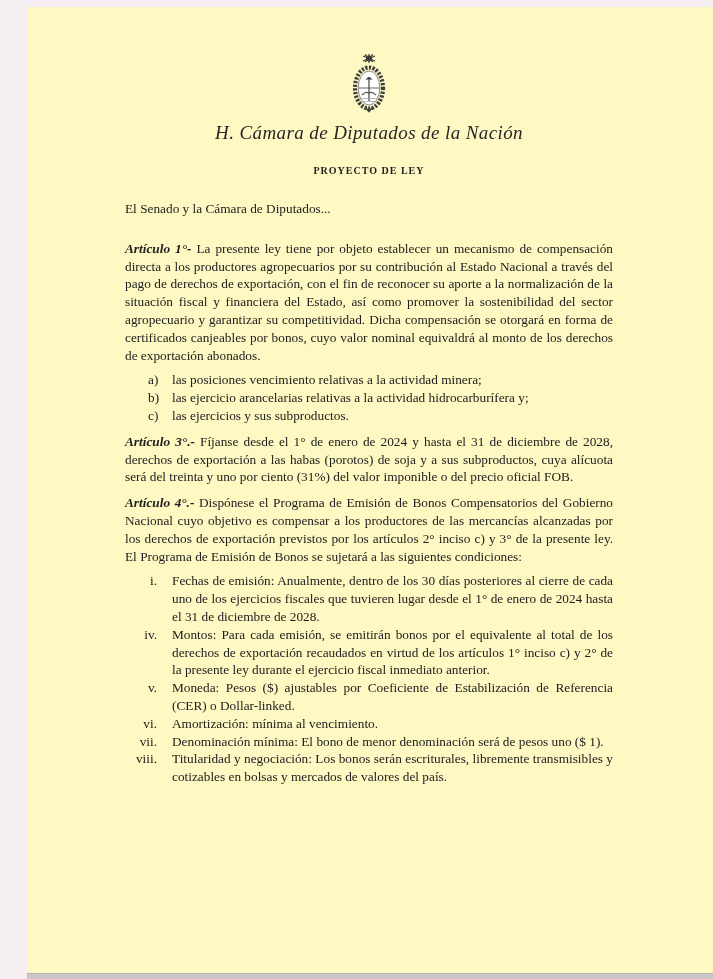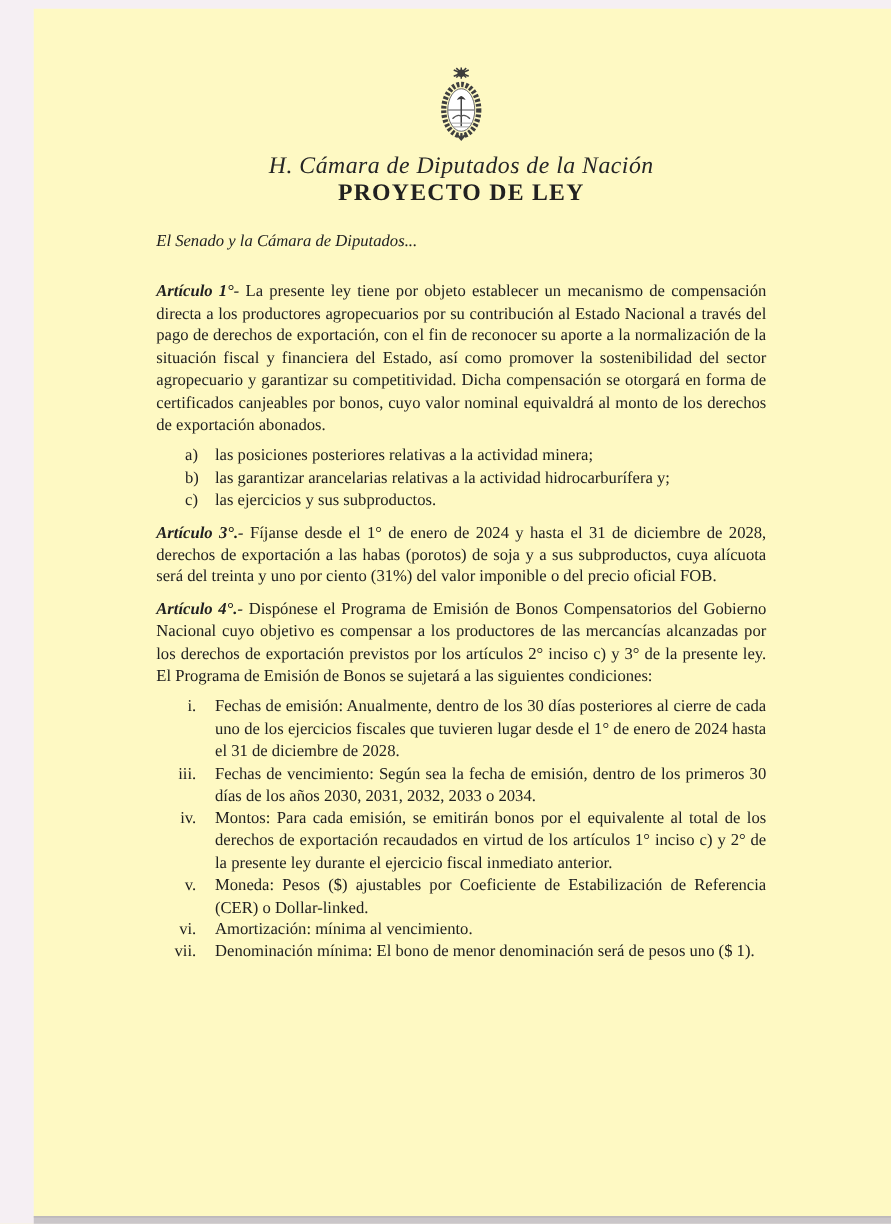--- a/index.html
+++ b/index.html
@@ -36,26 +36,26 @@
     font-style: italic;
     font-size: 19px;
     line-height: 25px;
     margin-top: 5px;
     letter-spacing: 0.4px;
     color: #262626;
   }
   .doc-title {
     text-align: center;
     font-weight: bold;
-    font-size: 19px;
+    font-size: 10px;
     letter-spacing: 1px;
+    margin-top: 16px;
     line-height: 19px;
   }
   .intro {
-    font-style: italic;
     margin: 20px 0 0;
   }
   .para {
     margin: 8px 0 0;
     text-align: justify;
   }
   .para.first-article { margin-top: 22px; }
   .para .lbl { font-weight: bold; font-style: italic; }
   .list { margin-top: 7px; }
   .li { display: flex; }
@@ -97,59 +97,59 @@
     <div class="doc-title">PROYECTO DE LEY</div>
 
     <p class="intro">El Senado y la Cámara de Diputados...</p>
 
     <p class="para first-article"><b class="lbl">Artículo 1°-</b> <span>La presente ley tiene por objeto establecer un mecanismo de compensación directa a los productores agropecuarios por su contribución al Estado Nacional a través del pago de derechos de exportación, con el fin de reconocer su aporte a la normalización de la situación fiscal y financiera del Estado, así como promover la sostenibilidad del sector agropecuario y garantizar su competitividad. Dicha compensación se otorgará en forma de certificados canjeables por bonos, cuyo valor nominal equivaldrá al monto de los derechos de exportación abonados.</span></p>
 
 
     <div class="list letters">
       <div class="li">
         <span class="marker">a)</span>
-        <span class="li-text">las posiciones posteriores relativas a la actividad minera;</span>
+        <span class="li-text">las posiciones vencimiento relativas a la actividad minera;</span>
       </div>
       <div class="li">
         <span class="marker">b)</span>
-        <span class="li-text">las garantizar arancelarias relativas a la actividad hidrocarburífera y;</span>
+        <span class="li-text">las ejercicio arancelarias relativas a la actividad hidrocarburífera y;</span>
       </div>
       <div class="li">
         <span class="marker">c)</span>
         <span class="li-text">las ejercicios y sus subproductos.</span>
       </div>
     </div>
 
     <p class="para"><b class="lbl">Artículo 3°.-</b> <span>Fíjanse desde el 1° de enero de 2024 y hasta el 31 de diciembre de 2028, derechos de exportación a las habas (porotos) de soja y a sus subproductos, cuya alícuota será del treinta y uno por ciento (31%) del valor imponible o del precio oficial FOB.</span></p>
 
     <p class="para"><b class="lbl">Artículo 4°.-</b> <span>Dispónese el Programa de Emisión de Bonos Compensatorios del Gobierno Nacional cuyo objetivo es compensar a los productores de las mercancías alcanzadas por los derechos de exportación previstos por los artículos 2° inciso c) y 3° de la presente ley. El Programa de Emisión de Bonos se sujetará a las siguientes condiciones:</span></p>
 
     <div class="list roman">
       <div class="li">
         <span class="marker">i.</span>
         <span class="li-text">Fechas de emisión: Anualmente, dentro de los 30 días posteriores al cierre de cada uno de los ejercicios fiscales que tuvieren lugar desde el 1° de enero de 2024 hasta el 31 de diciembre de 2028.</span>
       </div>
       <div class="li">
-        <span class="marker">iii.</span>
-        <span class="li-text">Fechas de vencimiento: Según sea la fecha de emisión, dentro de los primeros 30 días de los años 2030, 2031, 2032, 2033 o 2034.</span>
-      </div>
-      <div class="li">
         <span class="marker">iv.</span>
         <span class="li-text">Montos: Para cada emisión, se emitirán bonos por el equivalente al total de los derechos de exportación recaudados en virtud de los artículos 1° inciso c) y 2° de la presente ley durante el ejercicio fiscal inmediato anterior.</span>
       </div>
       <div class="li">
         <span class="marker">v.</span>
         <span class="li-text">Moneda: Pesos ($) ajustables por Coeficiente de Estabilización de Referencia (CER) o Dollar-linked.</span>
       </div>
       <div class="li">
         <span class="marker">vi.</span>
         <span class="li-text">Amortización: mínima al vencimiento.</span>
       </div>
       <div class="li">
         <span class="marker">vii.</span>
         <span class="li-text">Denominación mínima: El bono de menor denominación será de pesos uno ($ 1).</span>
       </div>
+      <div class="li">
+        <span class="marker">viii.</span>
+        <span class="li-text">Titularidad y negociación: Los bonos serán escriturales, libremente transmisibles y cotizables en bolsas y mercados de valores del país.</span>
+      </div>
     </div>
 
   </div>
 </div>
 
 <div class="bottom-strip"></div>
 
 </body></html>

